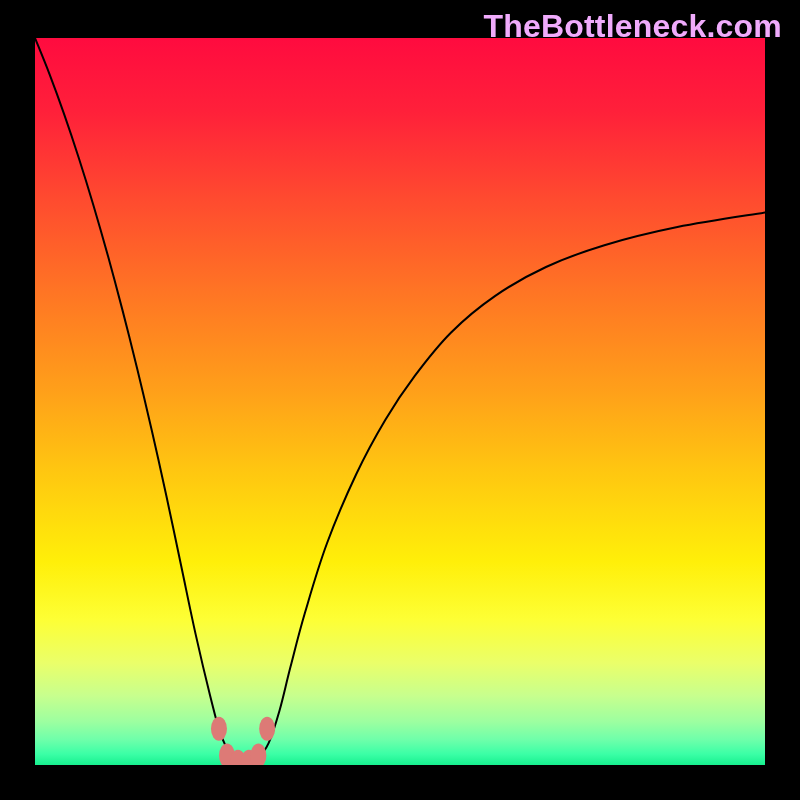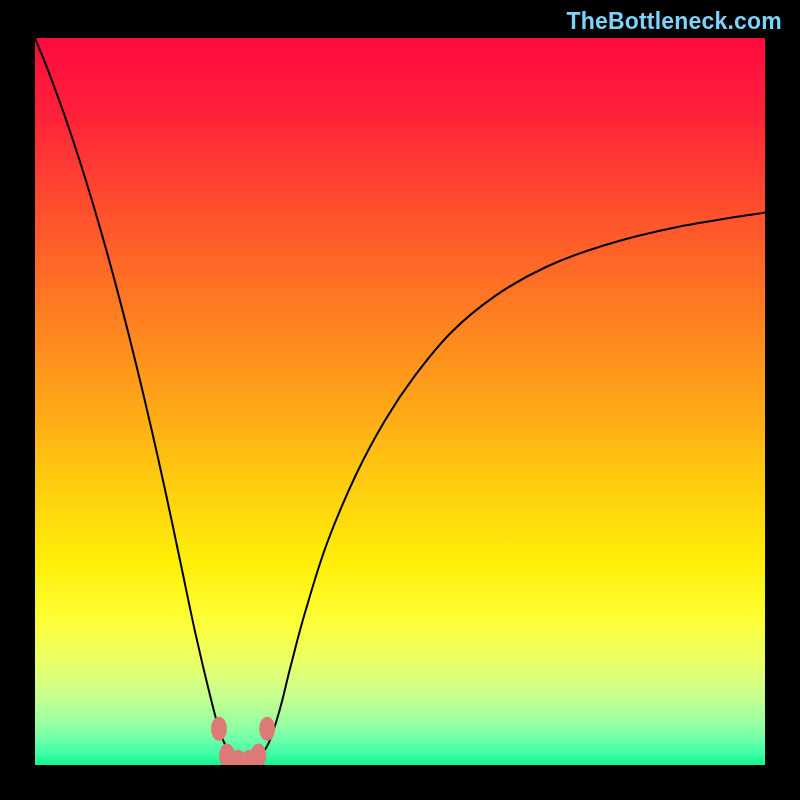--- a/index.html
+++ b/index.html
@@ -15,23 +15,23 @@
     top: 38px;
     left: 35px;
     width: 730px;
     height: 727px;
   }
   .watermark {
     position: absolute;
     top: 8px;
     right: 18px;
     font-family: Arial, Helvetica, sans-serif;
-    font-size: 23px;
+    font-size: 32px;
     font-weight: 600;
-    color: #7dd3fc;
+    color: #f0abfc;
     letter-spacing: 0.2px;
   }
 </style>
 </head>
 <body>
 <div class="frame">
   <svg class="plot" id="plot" viewBox="0 0 730 727" preserveAspectRatio="none">
       <defs>
         <linearGradient id="bg" x1="0" y1="0" x2="0" y2="1">
           <stop offset="0%" stop-color="#ff0b3f"></stop>

